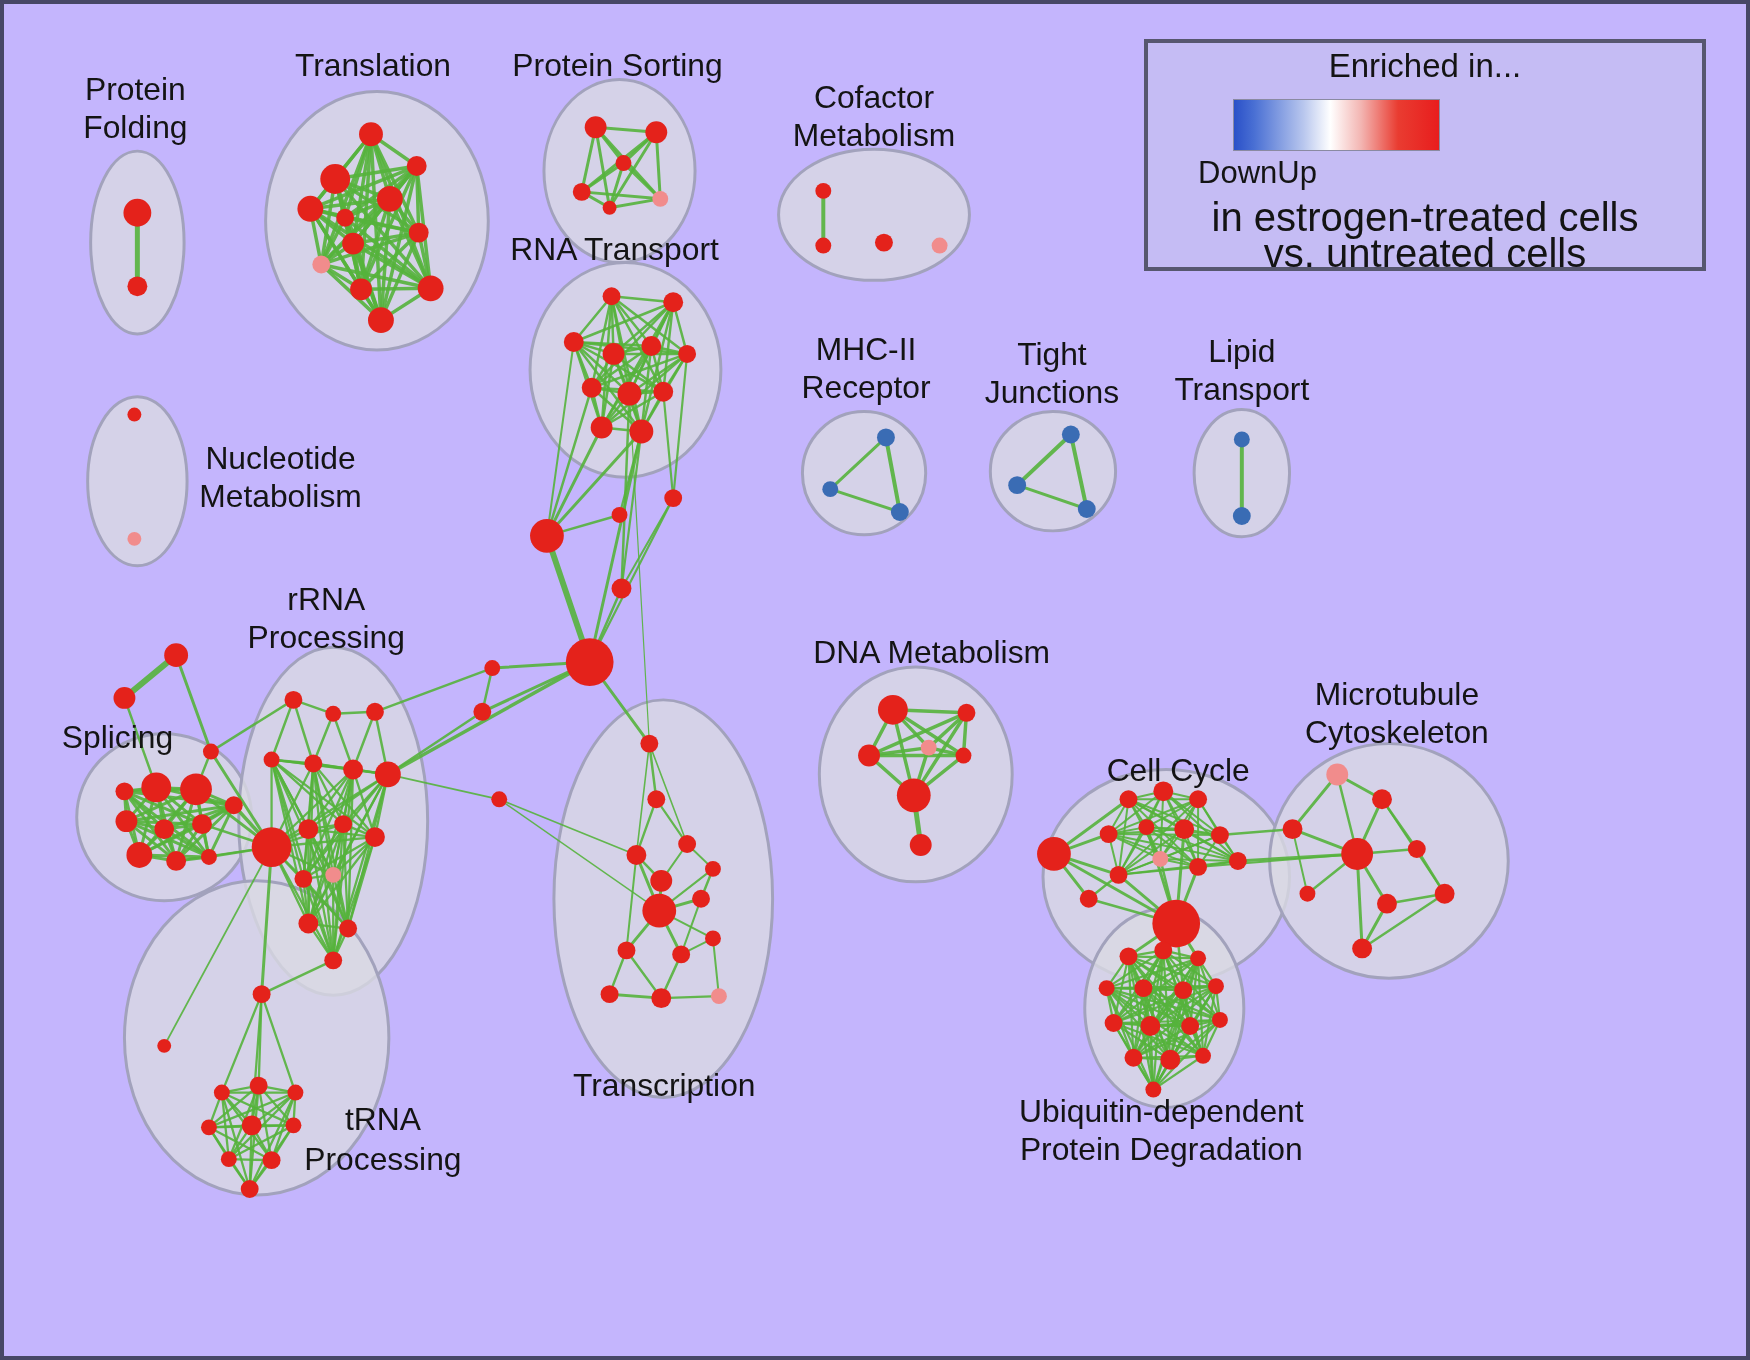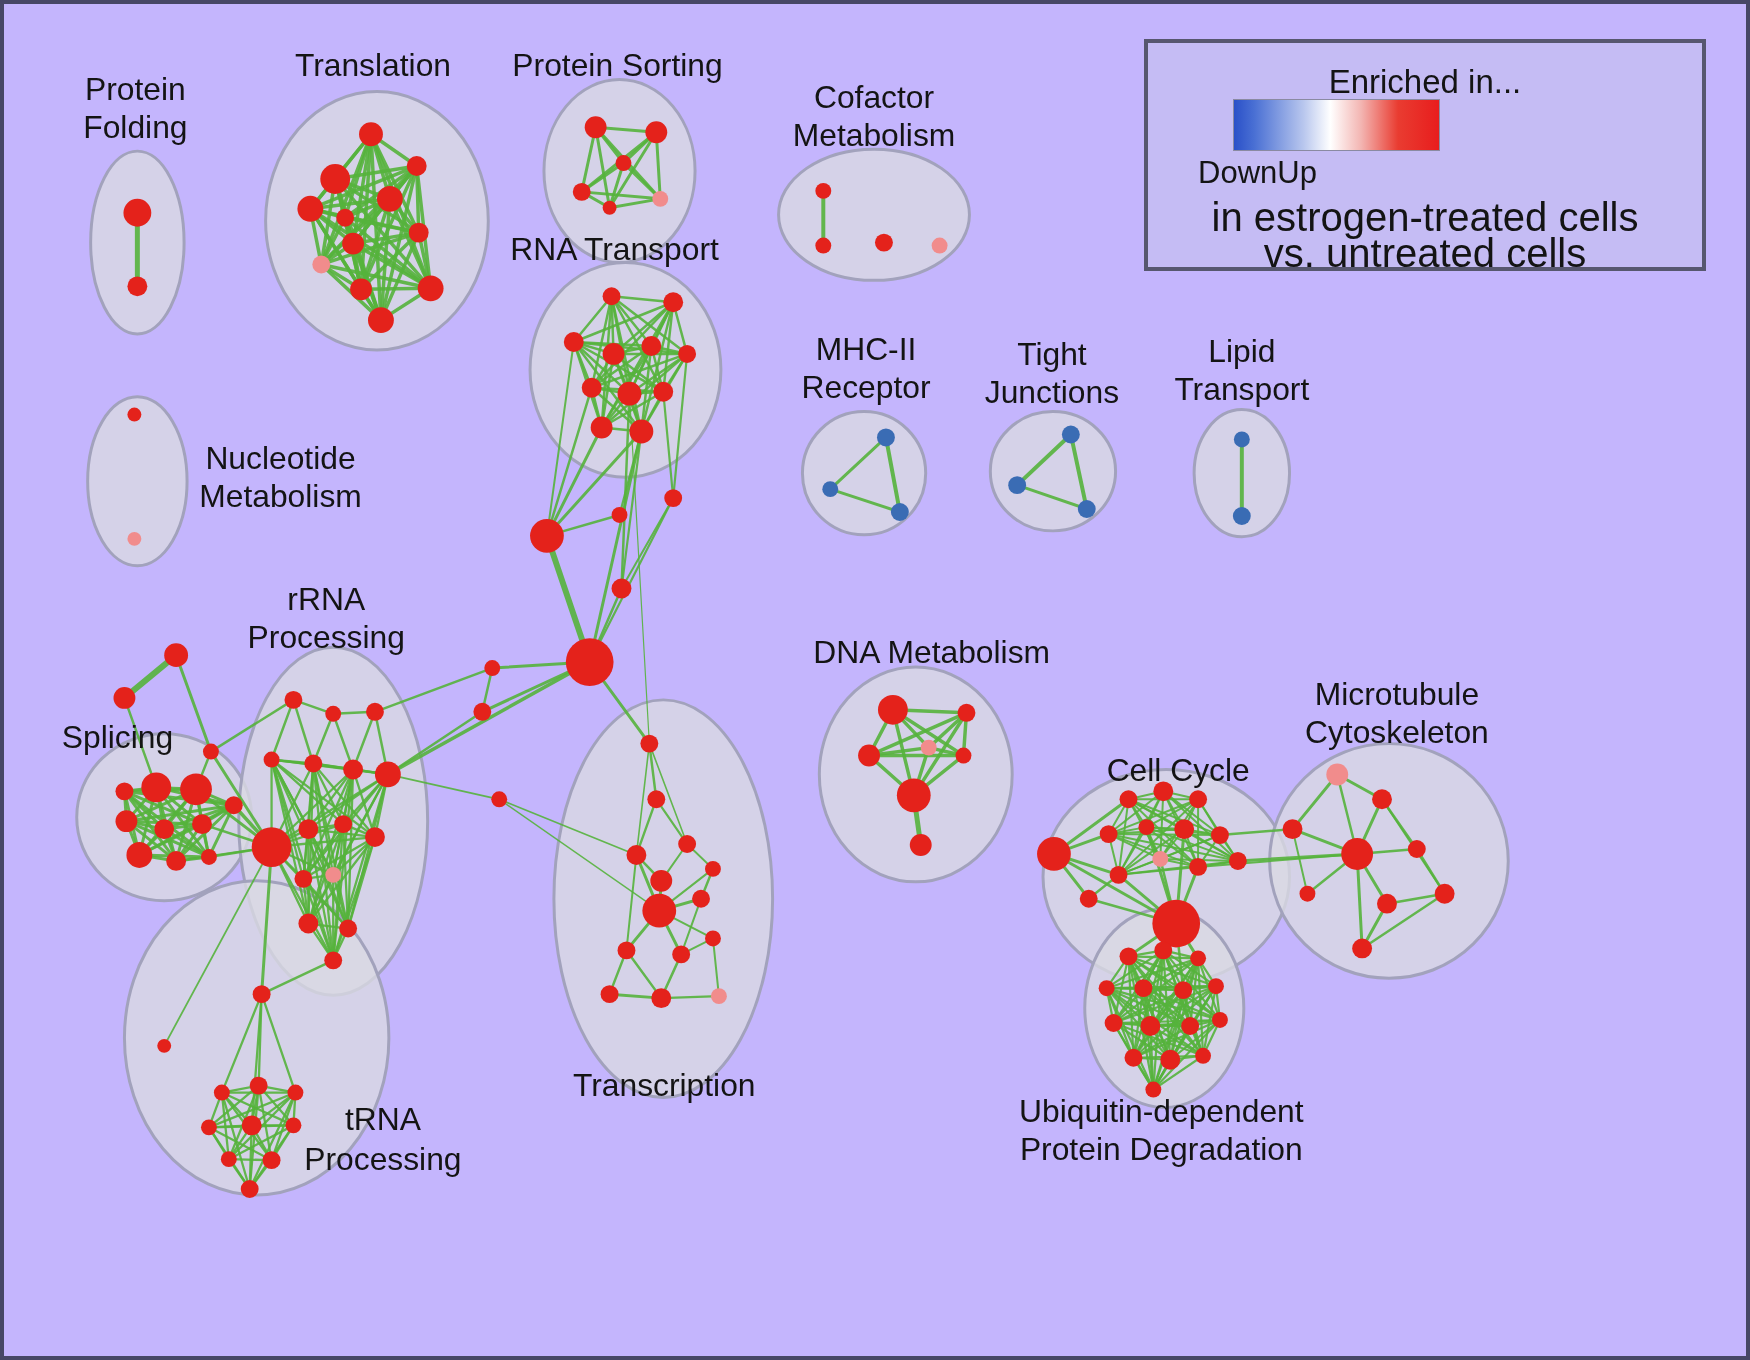--- a/index.html
+++ b/index.html
@@ -21,21 +21,21 @@
   .legend{
     position:absolute;
     left:1140px;top:35px;width:562px;height:232px;
     box-sizing:border-box;
     border:4px solid #57576f;
     background:rgba(201,201,226,0.35);
     color:#141414;
     z-index:5;
   }
   .legend-title{
-    position:absolute;left:0;top:20px;width:100%;
+    position:absolute;left:0;top:4px;width:100%;
     text-align:center;font-size:33px;
   }
   .legend-bar{
     position:absolute;left:85px;top:56px;width:205px;height:50px;
     border:1px solid #8a8aa2;
   }
   .legend-updown{
     position:absolute;left:50px;top:112px;width:245px;
     display:flex;justify-content:flex-start;
     font-size:31px;

